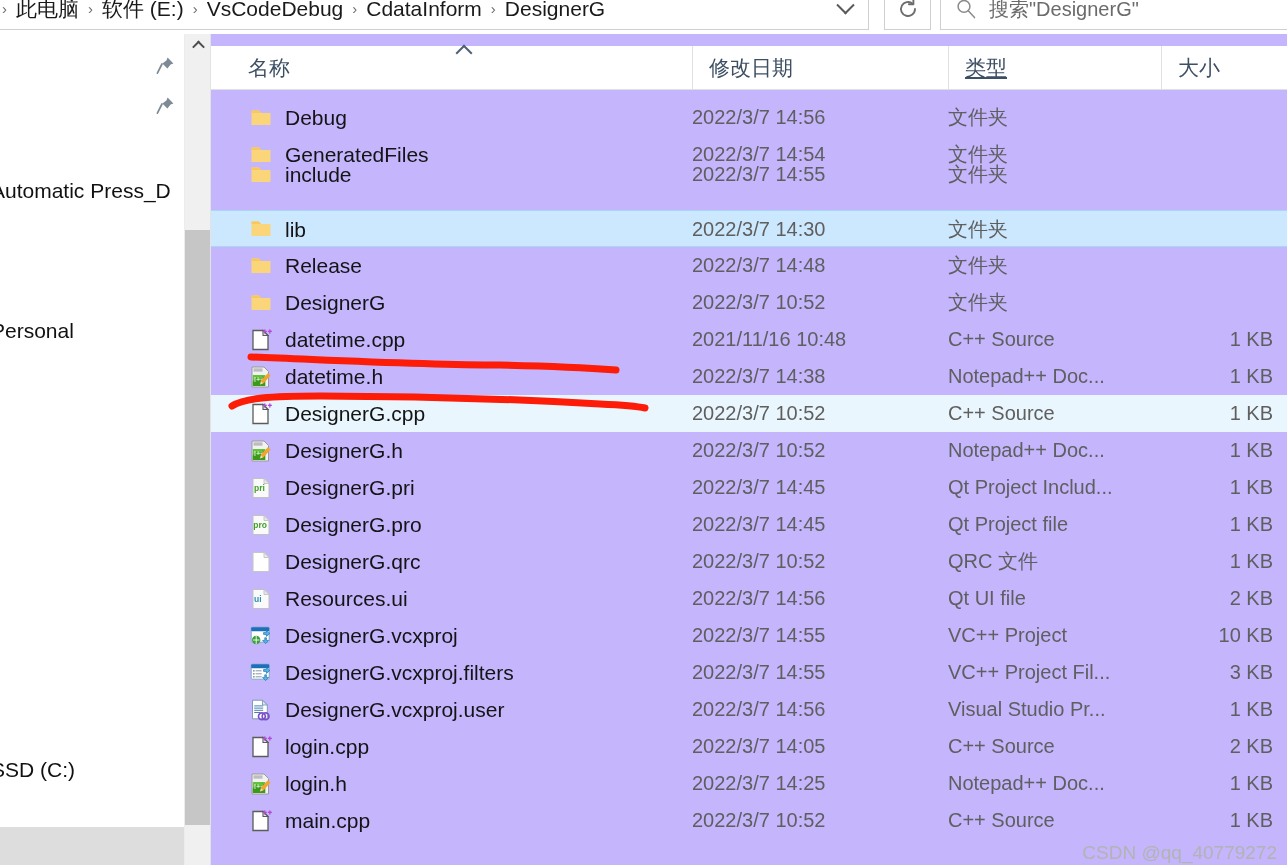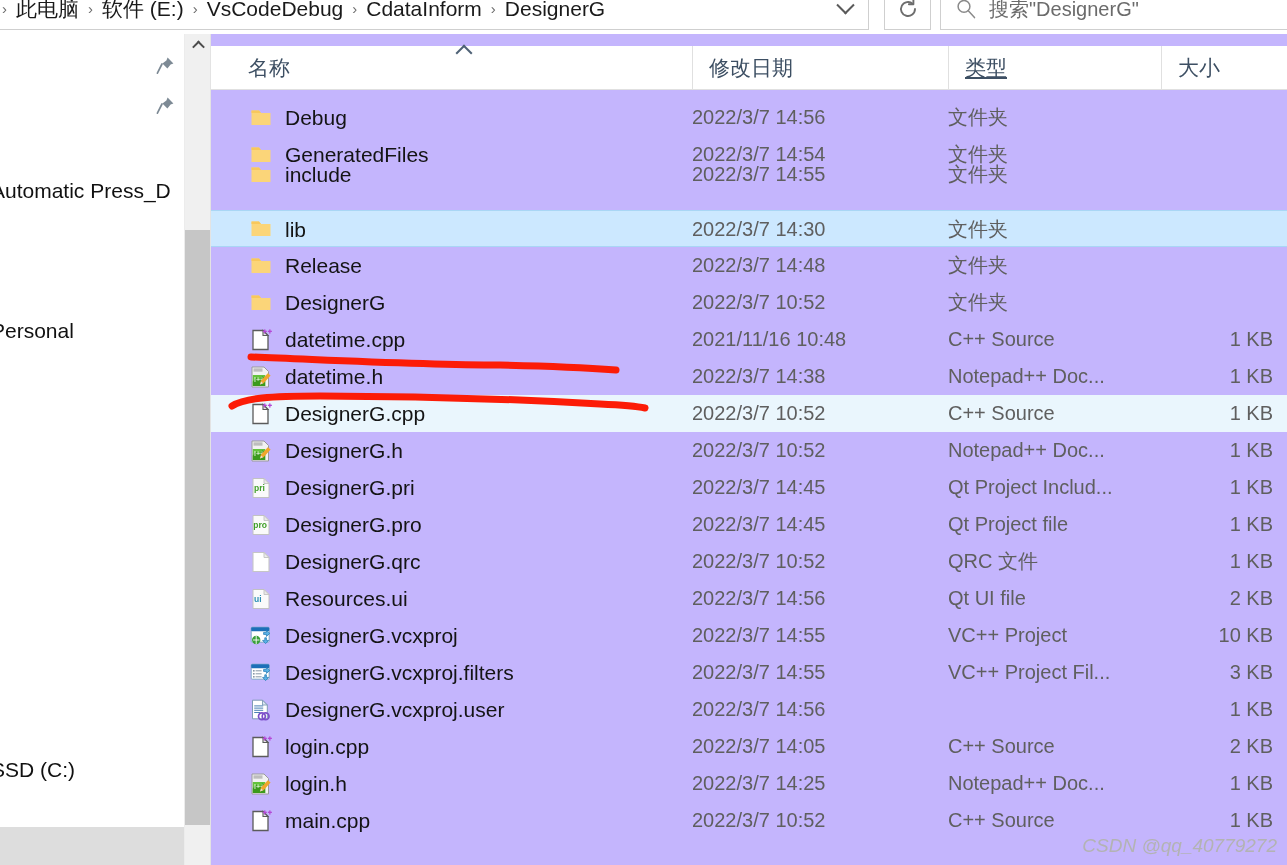--- a/index.html
+++ b/index.html
@@ -151,22 +151,22 @@
     position: absolute; left: 880px; width: 182px; top: 0; height: 37px;
     display: flex; align-items: center; justify-content: flex-end;
     font-size: 20px; color: #5f5f5f; white-space: nowrap;
   }
 
   
   .annot { position: absolute; pointer-events: none; }
 
   
   .watermark {
-    position: absolute; right: 10px; bottom: 8px;
-    font-size: 19px; color: #b3b3b3; white-space: nowrap; font-style: italic;
+    position: absolute; right: 10px; bottom: 1px;
+    font-size: 19px; color: #b3b3b3; white-space: nowrap;
   }
 </style>
 </head>
 <body>
 
 <div id="root">
 
   <div class="addressbar">
 
     <div class="crumbbox">
@@ -523,20 +523,21 @@
               <rect x="6.2" y="8.4" width="9" height="1"></rect>
               <rect x="6.2" y="10.6" width="9" height="1"></rect>
               <rect x="6.2" y="12.8" width="9" height="1"></rect>
               <rect x="6.2" y="15" width="6" height="1"></rect>
             </g>
           <path d="M10.5 19.2 a3.4 3.4 0 1 1 6.8 0 a3.4 3.4 0 1 1 -6.8 0 M14.2 19.2 a3.4 3.4 0 1 1 6.8 0 a3.4 3.4 0 1 1 -6.8 0" fill="none" stroke="#7b4ec9" stroke-width="1.7"></path>
         </svg>
       </span>
       <span class="cell-name">DesignerG.vcxproj.user</span>
       <span class="cell-date">2022/3/7 14:56</span>
+      <span class="cell-type">Visual Studio Pr...</span>
       <span class="cell-size">1 KB</span>
     </div>
 
     <div class="row" style="top:694px;padding-left:48px;">
       <span class="cell-icon">
         <svg width="26" height="26" viewBox="0 0 26 26">
           <path d="M5 3.5h10l5 5v14H5z" fill="#ffffff" stroke="#5b5b5b" stroke-width="1.3"></path>
           <path d="M15 3.5l5 5h-5z" fill="#e6e6e6" stroke="#5b5b5b" stroke-width="1.1"></path>
           <g fill="#b44ad6">
               <rect x="16.1" y="2.4" width="1.3" height="4.2"></rect>

